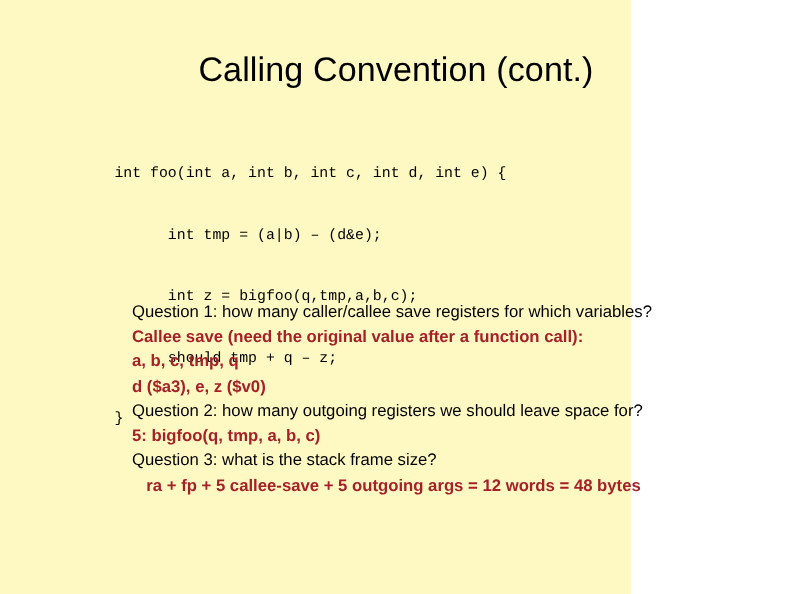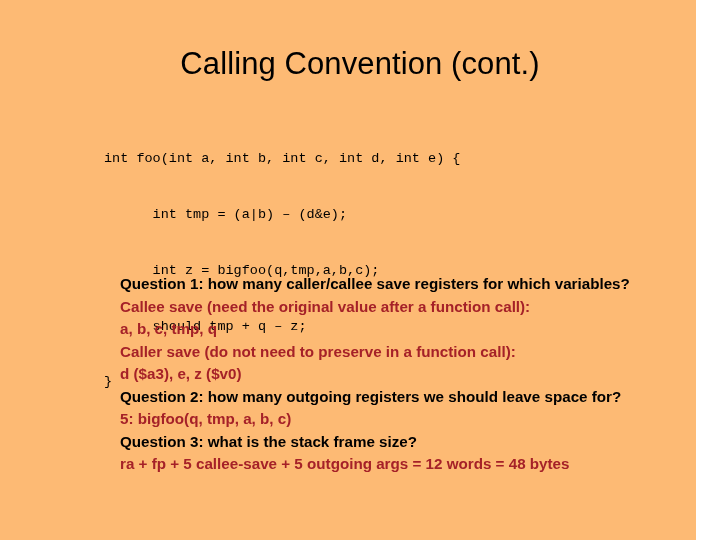--- a/index.html
+++ b/index.html
@@ -11,23 +11,23 @@
     width: 720px;
     height: 540px;
     overflow: hidden;
     font-family: "Liberation Sans", sans-serif;
     color: #000000;
     -webkit-font-smoothing: antialiased;
   }
 
   #slide {
     position: relative;
-    width: 696px;
+    width: 574px;
     height: 540px;
-    background: #fdba74;
+    background: #fef9c3;
   }
 
   
   .slide-title {
     position: absolute;
     left: 0;
     top: 44px;
     width: 720px;
     text-align: center;
     font-family: "Liberation Sans", sans-serif;
@@ -63,57 +63,56 @@
     width: 720px;
   }
   .qa-line {
     font-family: "Liberation Sans", sans-serif;
     font-size: 15.2px;
     line-height: 22.5px;
     white-space: nowrap;
   }
   .qa-line.question {
     color: #000000;
-    font-weight: 700;
+    font-weight: 400;
     padding-left: 120px;
     text-align: left;
   }
   .qa-line.answer {
     color: #A52128;
     font-weight: 700;
     padding-left: 120px;
     text-align: left;
   }
   .ind-1 { padding-left: 150px; }
   .ind-3 { padding-left: 268px; }
   .ind-4 { padding-left: 232px; }
   .ind-5 { padding-left: 278px; }
   .ind-6 { padding-left: 229px; }
-  .ind-7 { padding-left: 231px; }
+  .ind-7 { padding-left: 231px; margin-left: 13px; }
 </style>
 </head>
 <body>
 
 <div id="slide">
 
   <div class="slide-title">Calling Convention (cont.)</div>
 
   <div class="code-block">
     <div class="code-line">int foo(int a, int b, int c, int d, int e) {</div>
     <div class="code-line">      int tmp = (a|b) – (d&amp;e);</div>
     <div class="code-line">      int z = bigfoo(q,tmp,a,b,c);</div>
     <div class="code-line">      should tmp + q – z;</div>
     <div class="code-line">}</div>
   </div>
 
   <div class="qa-block">
     <div class="qa-line question">Question 1: how many caller/callee save registers for which variables?</div>
     <div class="qa-line answer ind-1">Callee save (need the original value after a function call):</div>
     <div class="qa-line answer ind-3">a, b, c, tmp, q</div>
-    <div class="qa-line answer ind-4">Caller save (do not need to preserve in a function call):</div>
     <div class="qa-line answer ind-5">d ($a3), e, z ($v0)</div>
     <div class="qa-line question">Question 2: how many outgoing registers we should leave space for?</div>
     <div class="qa-line answer ind-6">5: bigfoo(q, tmp, a, b, c)</div>
     <div class="qa-line question">Question 3: what is the stack frame size?</div>
     <div class="qa-line answer ind-7">ra + fp + 5 callee-save + 5 outgoing args = 12 words = 48 bytes</div>
   </div>
 
 </div>
 
 </body></html>

